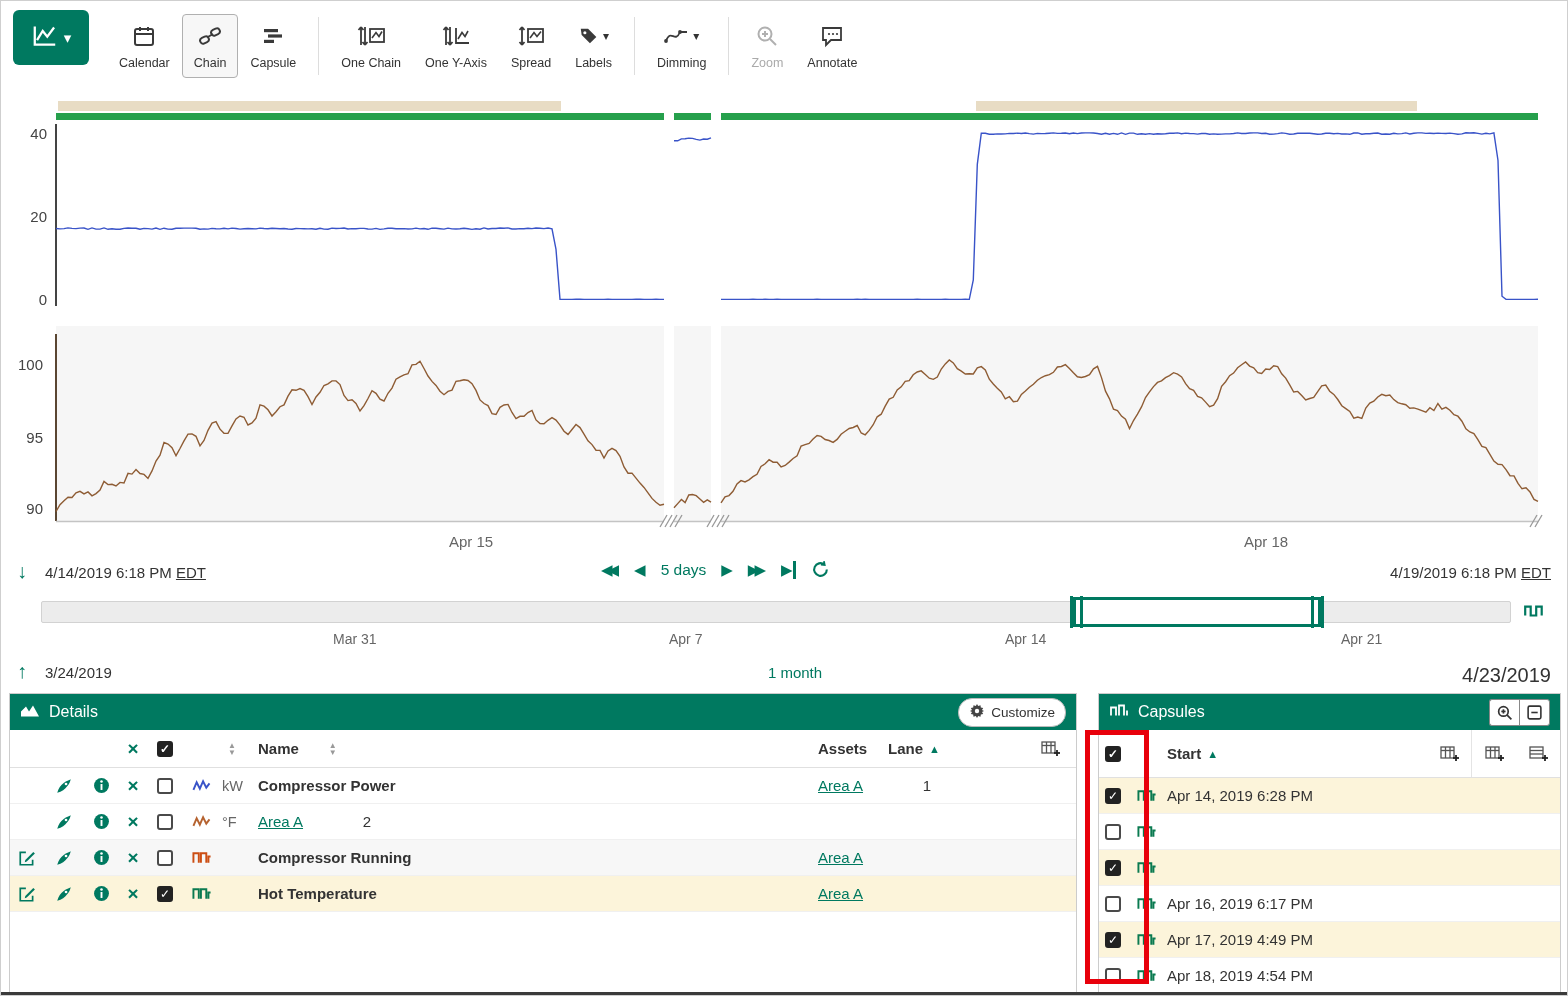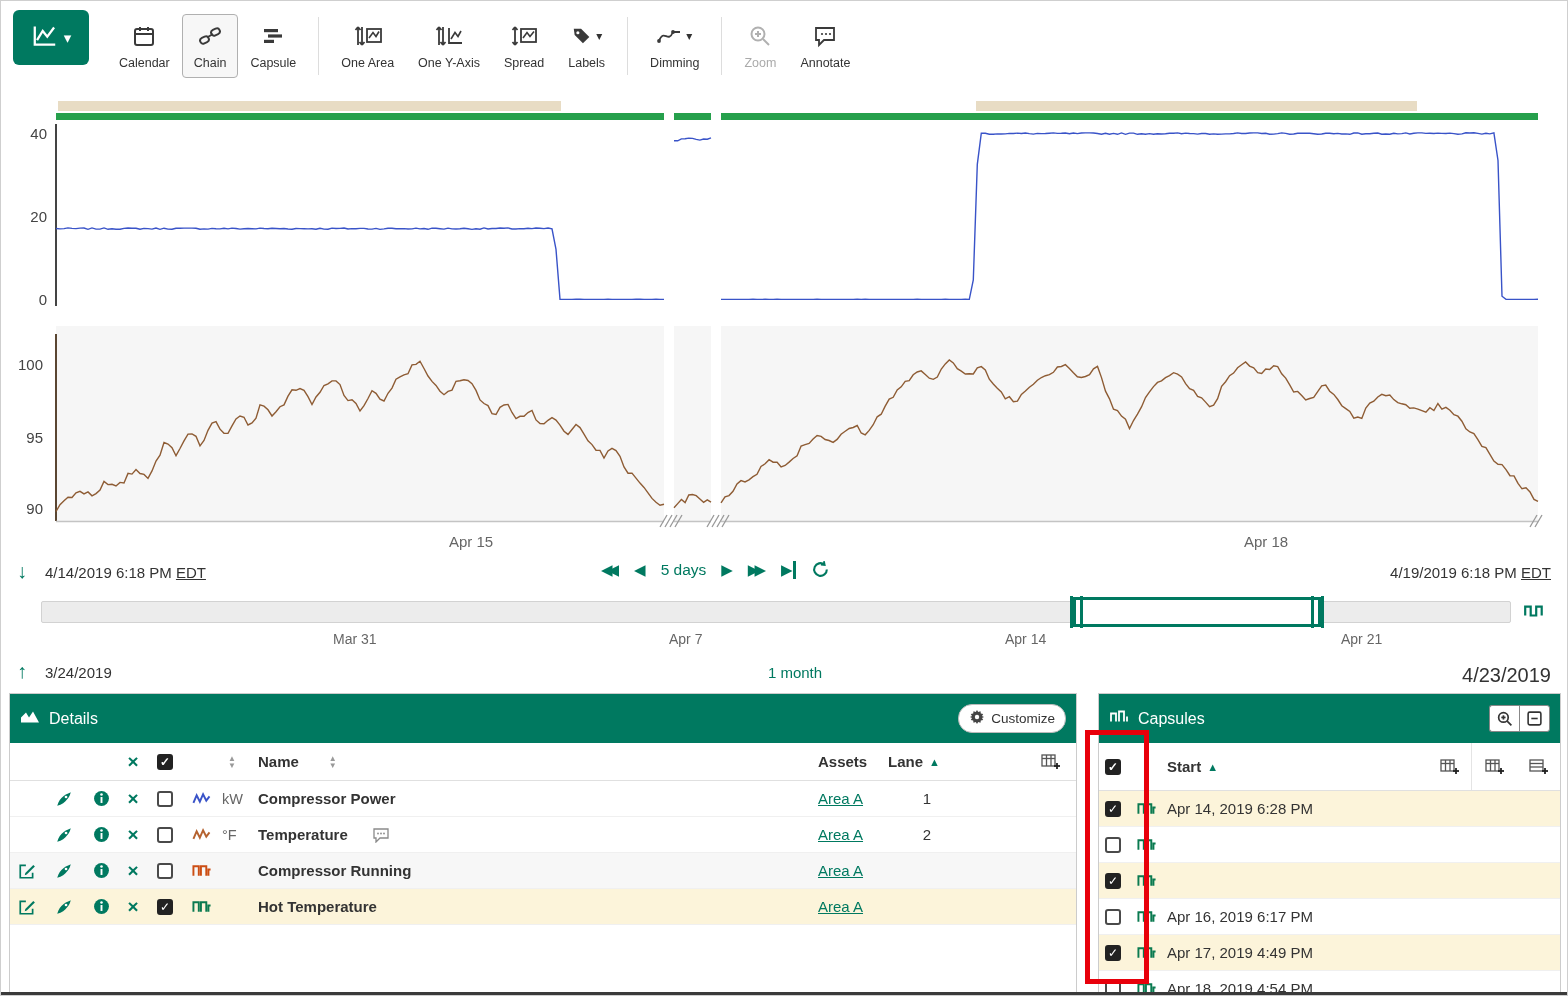--- a/index.html
+++ b/index.html
@@ -47,21 +47,21 @@
   .sel-handle{position:absolute;top:-4px;bottom:-4px;width:7px;border-left:3px solid #007960;
               border-right:3px solid #007960;}
   #scrub-capsule-icon{position:absolute;left:1522px;top:599px;}
   #range2-start{position:absolute;left:44px;top:663px;font-size:15px;color:#333;}
   #range2-end{position:absolute;right:16px;top:663px;font-size:20px;color:#333;}
   #range2-label{position:absolute;left:694px;top:663px;width:200px;text-align:center;font-size:15px;color:#007960;}
   
   .panel{position:absolute;top:692px;height:300px;border:1px solid #ccc;background:#fff;box-sizing:border-box;}
   #details-panel{left:8px;width:1068px;}
   #capsules-panel{left:1097px;width:463px;}
-  .panel-header{height:49px;background:#007960;color:#fff;display:flex;align-items:center;
+  .panel-header{height:36px;background:#007960;color:#fff;display:flex;align-items:center;
                 padding:0 10px;gap:9px;box-sizing:border-box;}
   .panel-title{font-size:16px;}
   #customize-btn{margin-left:auto;background:#fff;border:1px solid #bbb;border-radius:14px;height:27px;
                  display:flex;align-items:center;gap:6px;padding:0 10px;color:#333;font-size:13.5px;cursor:pointer;}
   .hdr-btn-group{margin-left:auto;display:flex;}
   .hdr-chip{width:29px;height:25px;background:#fff;border:1px solid #888;display:flex;align-items:center;
             justify-content:center;cursor:pointer;}
   .hdr-chip:first-child{border-radius:3px 0 0 3px;border-right:none;}
   .hdr-chip:last-child{border-radius:0 3px 3px 0;}
   
@@ -144,21 +144,21 @@
         </div>
         <div class="tb-sep"></div>
         <div class="tb-btn">
           <span class="icn">
             <svg width="30" height="24" viewBox="0 0 30 24" fill="none" stroke="#3a3a3a" stroke-width="1.8">
               <path d="M5 3 V21 M5 3 L2.5 6 M5 3 L7.5 6 M9 21 V3 M9 21 L6.5 18 M9 21 L11.5 18"></path>
               <rect x="14" y="5" width="14" height="13"></rect>
               <path d="M16 14 L20 8.5 L23 12.5 L26 7.5" stroke-width="1.6"></path>
             </svg>
           </span>
-          <span class="lbl">One Area</span>
+          <span class="lbl">One Chain</span>
         </div>
         <div class="tb-btn">
           <span class="icn">
             <svg width="30" height="24" viewBox="0 0 30 24" fill="none" stroke="#3a3a3a" stroke-width="1.8">
               <path d="M5 3 V21 M5 3 L2.5 6 M5 3 L7.5 6 M9 21 V3 M9 21 L6.5 18 M9 21 L11.5 18"></path>
               <path d="M15 4 V19 H28"></path>
               <path d="M17 15 L21 8.5 L24 12.5 L27 7" stroke-width="1.6"></path>
             </svg>
           </span>
           <span class="lbl">One Y-Axis</span>
@@ -428,31 +428,20 @@
           </span>
           <span class="cell c-cbx">
             <span class="cbx"></span>
           </span>
           <span class="cell c-icon">
             <svg width="20" height="15" viewBox="0 0 18 14" fill="none" stroke="#b5622f" stroke-width="1.8">
               <path d="M1 11 L4 4 L7 10 L10 3 L13 9 L16 5"></path>
             </svg>
           </span>
           <span class="cell c-unit">°F</span>
-          <span class="cell c-name">
-            <span>Temperature</span>
-            <span style="display: flex; cursor: pointer;">
-              <svg width="18" height="16" viewBox="0 0 18 16" fill="none" stroke="#8a8a8a" stroke-width="1.3">
-                <path d="M2 2 h14 v9 h-8 l-4 4 v-4 h-2 z"></path>
-                <circle cx="6" cy="6.5" r="0.9" fill="#8a8a8a" stroke="none"></circle>
-                <circle cx="9" cy="6.5" r="0.9" fill="#8a8a8a" stroke="none"></circle>
-                <circle cx="12" cy="6.5" r="0.9" fill="#8a8a8a" stroke="none"></circle>
-              </svg>
-            </span>
-          </span>
           <span class="cell c-asset">
             <a class="asset-link">Area A</a>
           </span>
           <span class="cell c-lane">2</span>
           <span class="cell c-tail"></span>
         </div>
         <div class="trow row-shade">
           <span class="cell c-edit" style="cursor: pointer;">
             <svg width="18" height="18" viewBox="0 0 16 16" fill="none" stroke="#007960" stroke-width="1.5">
               <path d="M13 9.5 V14 H2 V3 H7"></path>

